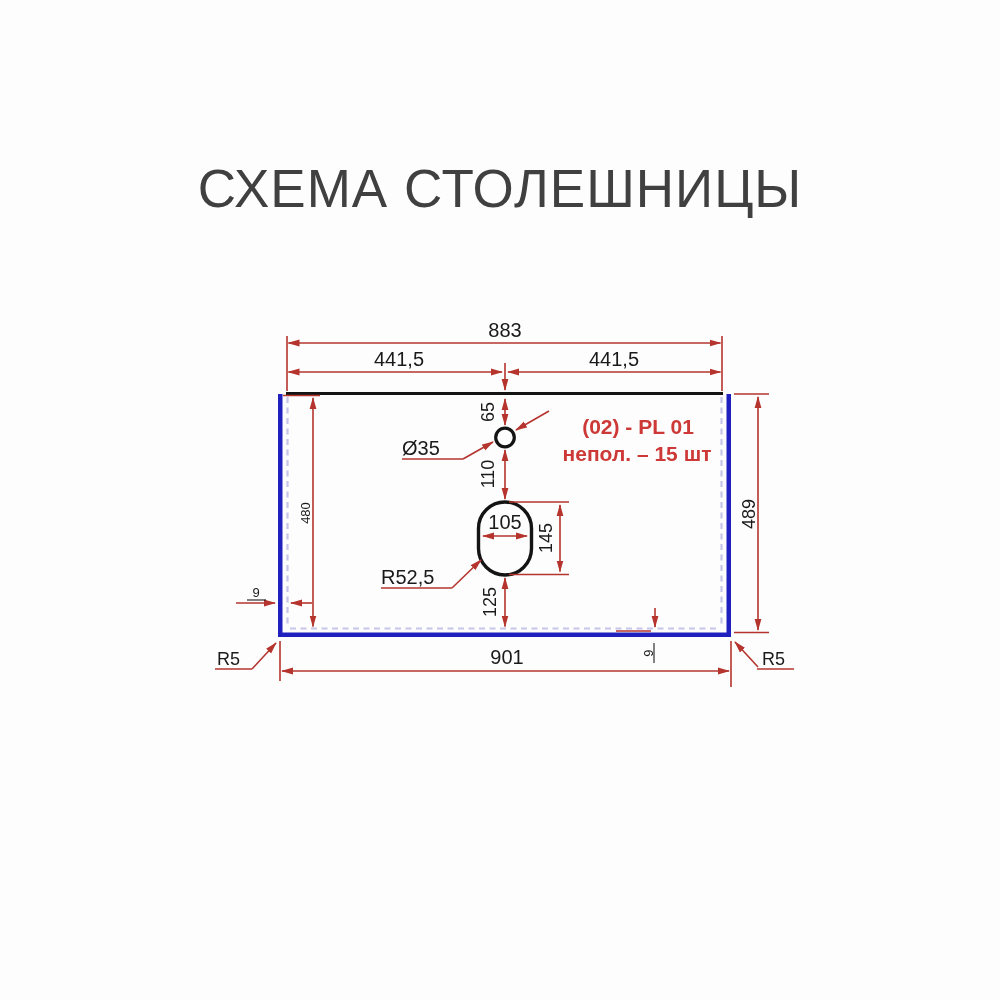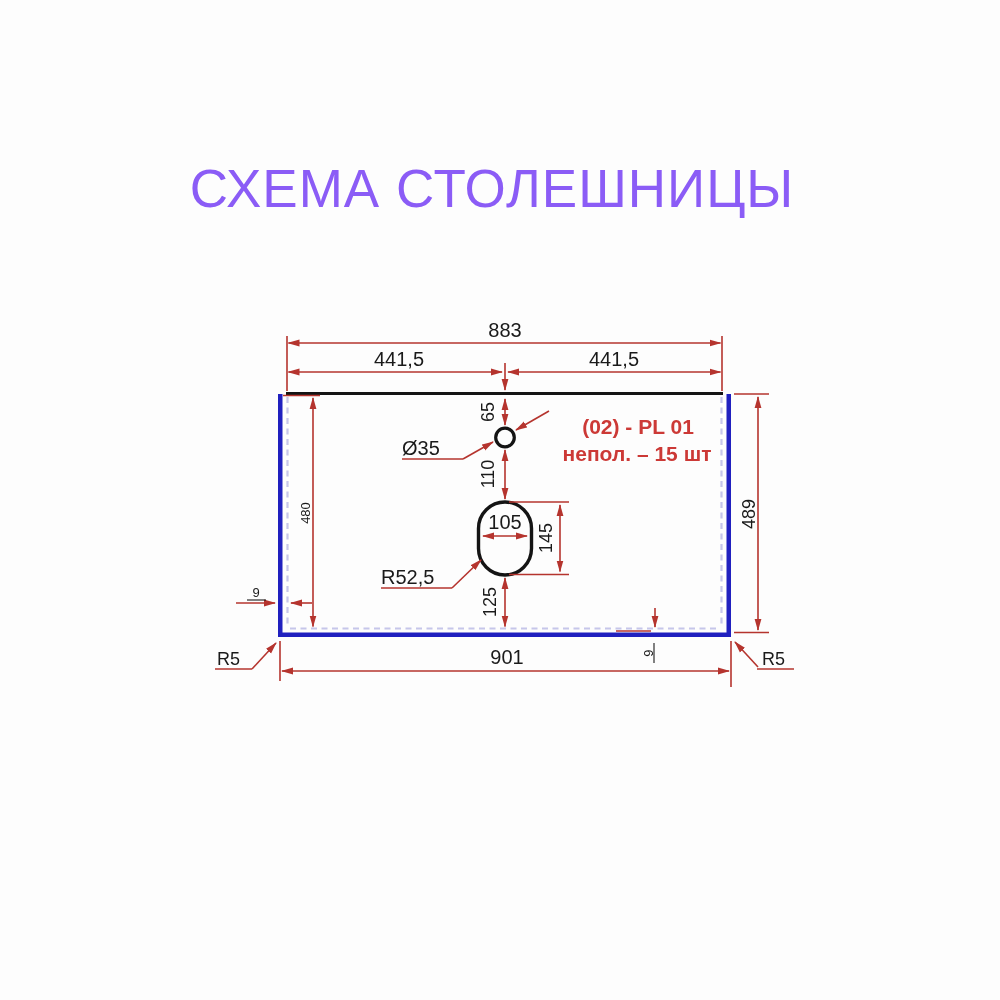--- a/index.html
+++ b/index.html
@@ -5,26 +5,26 @@
   html,body{margin:0;padding:0;}
   body{
     width:1000px;height:1000px;
     background:#fdfdfd;
     font-family:"Liberation Sans", sans-serif;
     position:relative;
     overflow:hidden;
   }
   .title{
     position:absolute;
-    top:158px;left:4px;width:976px;
+    top:158px;left:12px;width:976px;
     text-align:center;
     font-size:53px;
     font-weight:300;
     letter-spacing:1px;
-    color:#8b5cf6;
+    color:#404040;
     font-family:"Liberation Sans", sans-serif;
   }
   svg{position:absolute;top:0;left:0;}
   
   .rl{stroke:#b5342e;stroke-width:1.6;fill:none;}
   
   .bk{stroke:#141414;fill:none;}
   
   .dash{stroke:#c6c6ea;stroke-width:2.2;stroke-dasharray:6 4.5;fill:none;}
   

